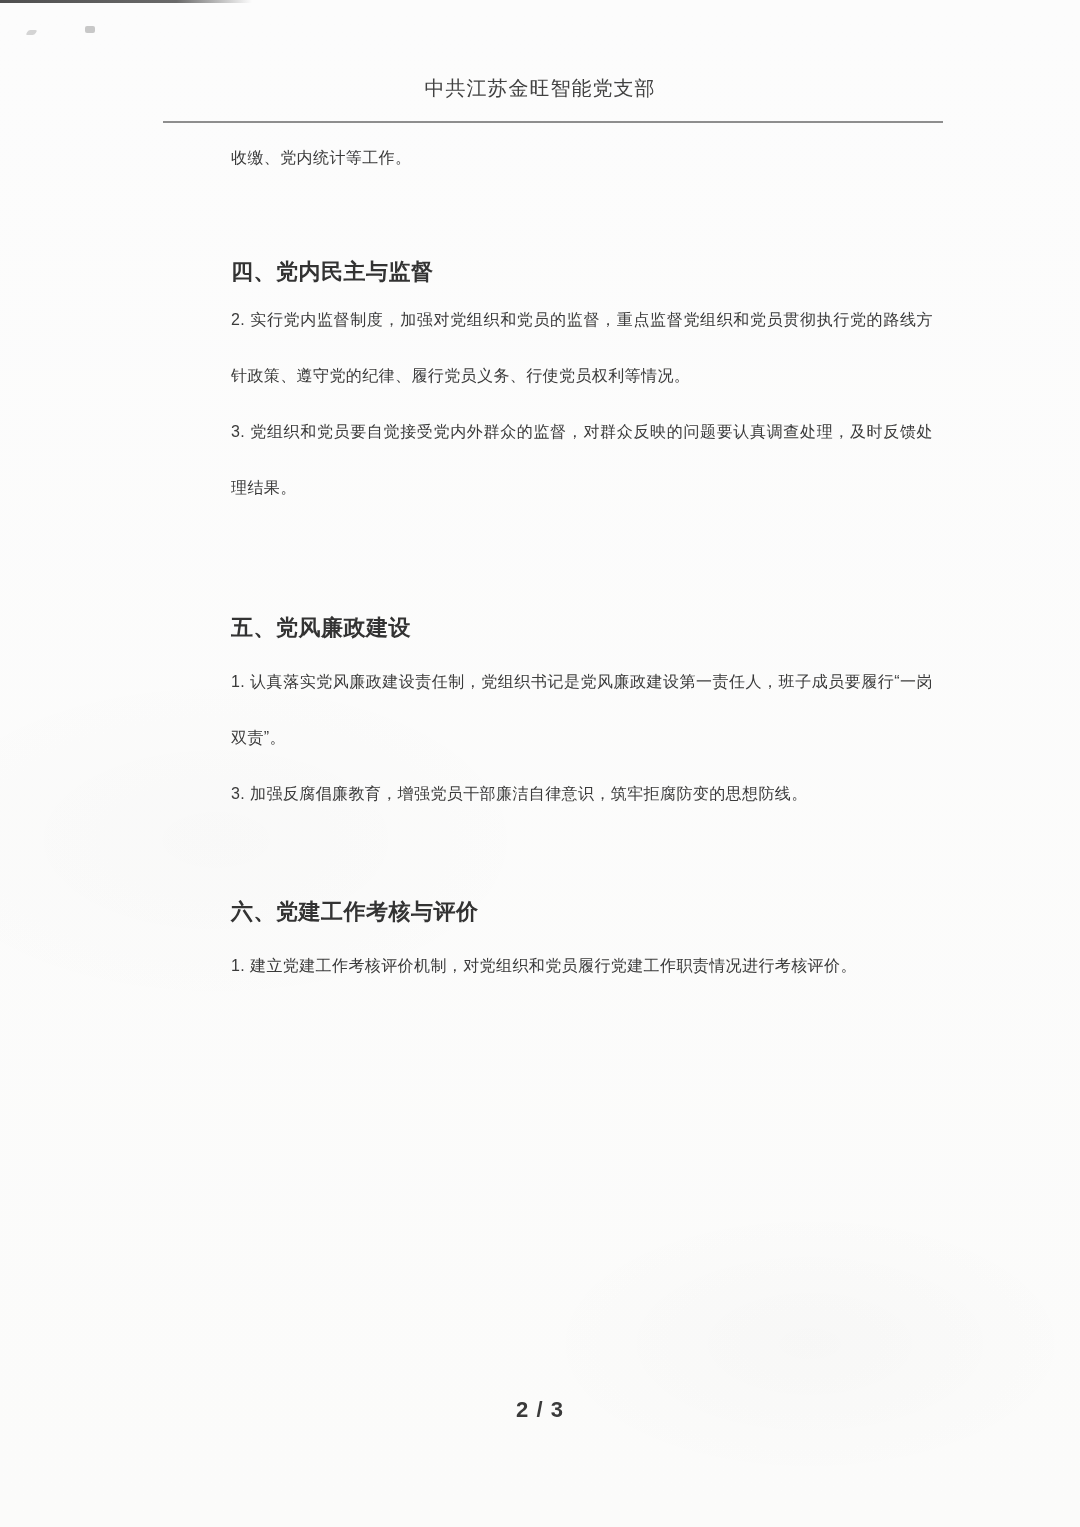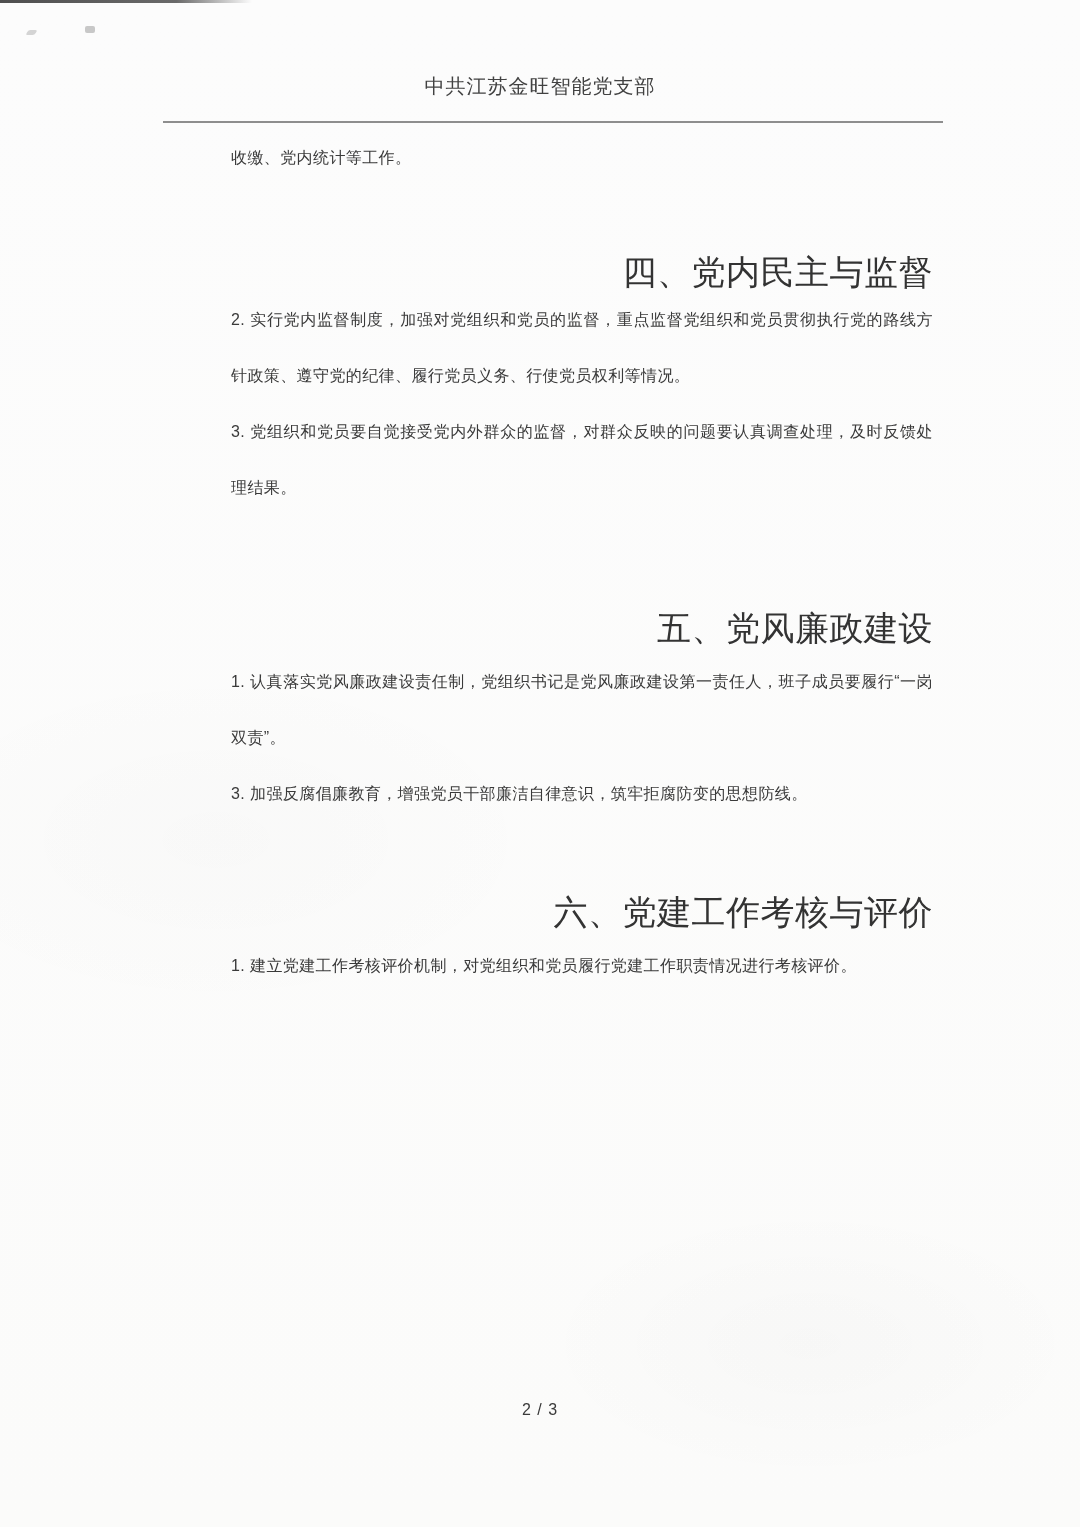--- a/index.html
+++ b/index.html
@@ -28,21 +28,21 @@
   .speck-1 { left: 27px; top: 30px; width: 9px; height: 5px; opacity: 0.35; transform: skewX(-30deg); }
   .speck-2 { left: 85px; top: 26px; width: 10px; height: 7px; opacity: 0.45; }
 
   
   .doc-header {
     position: absolute;
     left: 0; top: 70px; width: 100%;
     text-align: center;
   }
   .org-name {
-    font-family: Liberation Mono, monospace;
+    font-family: Liberation Serif, serif;
     font-size: 20px;
     line-height: 36px;
     color: #424242;
     letter-spacing: 1px;
   }
   .header-rule {
     position: absolute;
     left: 163px; top: 121px;
     width: 780px; height: 2px;
     background: #8e8e8e;
@@ -57,42 +57,41 @@
   }
   .body-text {
     font-size: 16px;
     font-weight: 500;
     line-height: 56px;
     letter-spacing: 0.4px;
     text-align: justify;
     color: #3a3a3a;
   }
   .section-heading {
-    font-size: 34px;
-    font-weight: 400;
+    font-size: 22px;
+    font-weight: 700;
     line-height: 40px;
     letter-spacing: 0.5px;
     color: #333333;
-    text-align: right;
   }
   .mt-h4 { margin-top: 66px; }
   .mt-h5 { margin-top: 92px; }
   .mt-h6 { margin-top: 70px; }
   .mt-first-para { margin-top: 13px; }
   .mt-first-para-sm { margin-top: 6px; }
 
   
   .doc-footer {
     position: absolute;
     left: 0; top: 1398px; width: 100%;
     text-align: center;
   }
   .page-number {
-    font-size: 16px;
-    font-weight: 400;
+    font-size: 22px;
+    font-weight: 700;
     line-height: 24px;
     color: #3a3a3a;
     letter-spacing: 1px;
   }
 </style>
 </head>
 <body>
 
 <div class="page">
 

